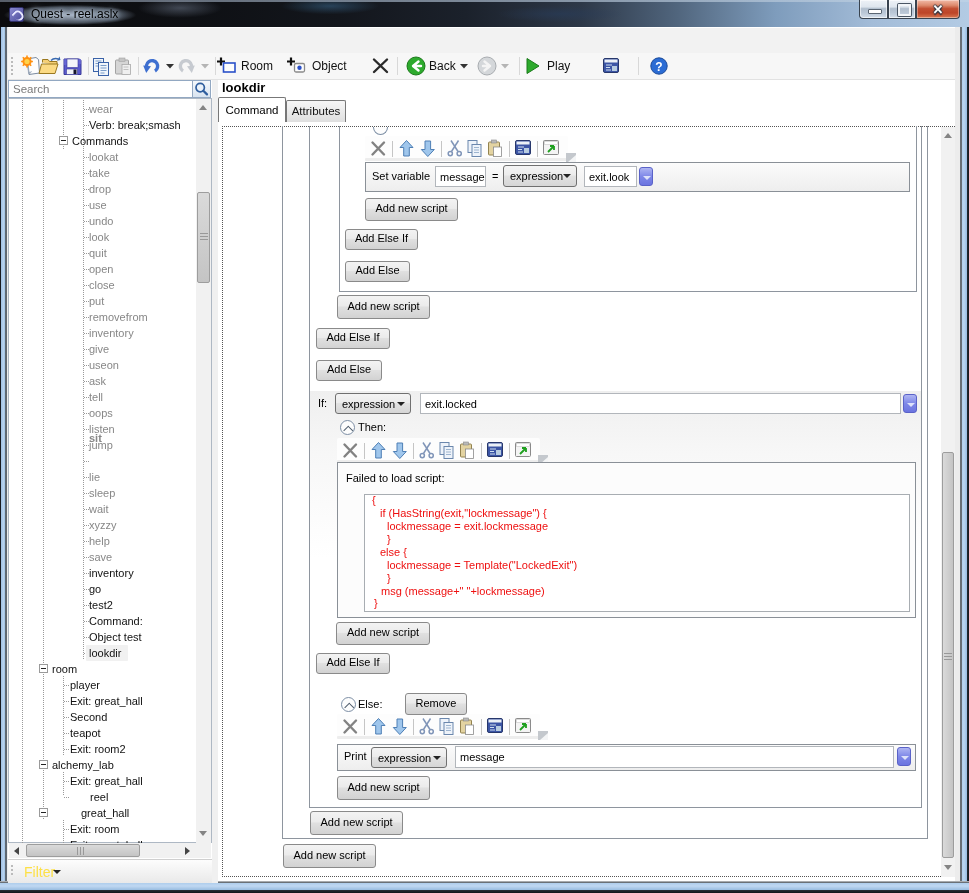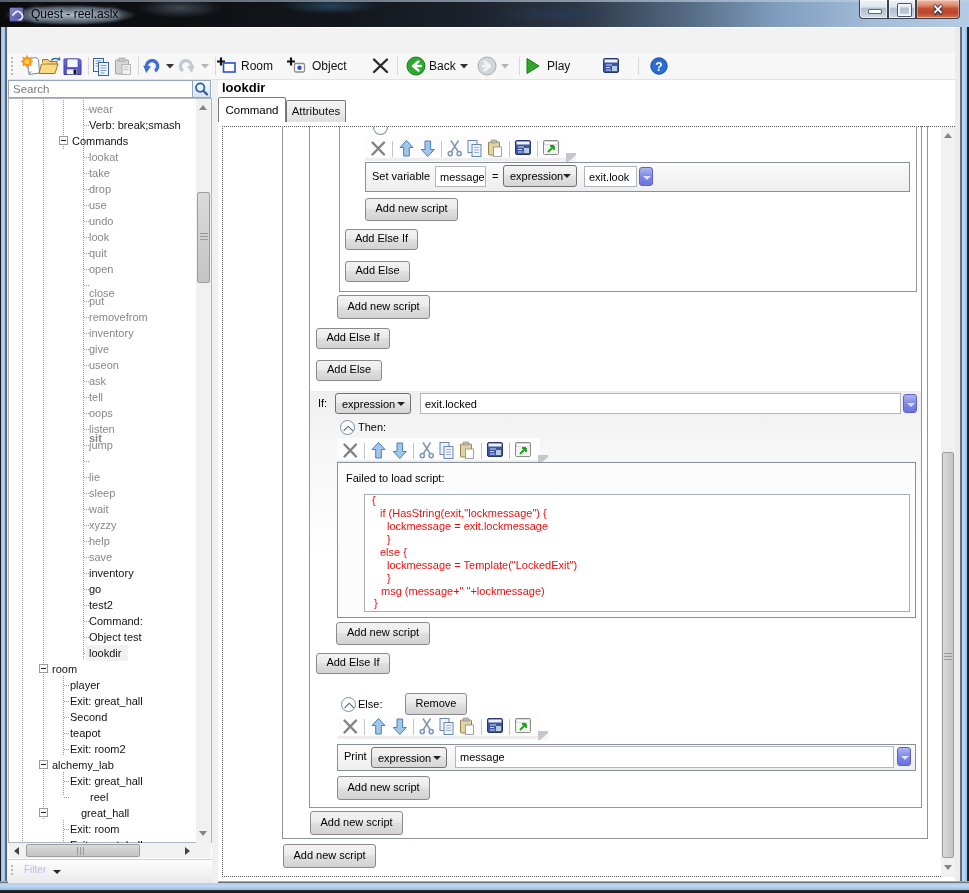--- a/index.html
+++ b/index.html
@@ -278,21 +278,21 @@
 <div class="trow b" style="left:72px;top:134px;">Commands</div>
 <div class="abs pmbox" style="left:59px;top:136px;"></div>
 <div class="trow g" style="left:89px;top:150px;">lookat</div>
 <div class="trow g" style="left:89px;top:166px;">take</div>
 <div class="trow g" style="left:89px;top:182px;">drop</div>
 <div class="trow g" style="left:89px;top:198px;">use</div>
 <div class="trow g" style="left:89px;top:214px;">undo</div>
 <div class="trow g" style="left:89px;top:230px;">look</div>
 <div class="trow g" style="left:89px;top:246px;">quit</div>
 <div class="trow g" style="left:89px;top:262px;">open</div>
-<div class="trow g" style="left:89px;top:278px;margin-top:8px;">close</div>
+<div class="trow g" style="left:89px;top:278px;">close</div>
 <div class="trow g" style="left:89px;top:294px;">put</div>
 <div class="trow g" style="left:89px;top:310px;">removefrom</div>
 <div class="trow g" style="left:89px;top:326px;">inventory</div>
 <div class="trow g" style="left:89px;top:342px;">give</div>
 <div class="trow g" style="left:89px;top:358px;">useon</div>
 <div class="trow g" style="left:89px;top:374px;">ask</div>
 <div class="trow g" style="left:89px;top:390px;">tell</div>
 <div class="trow g" style="left:89px;top:406px;">oops</div>
 <div class="trow g" style="left:89px;top:422px;">listen</div>
 <div class="trow g" style="left:89px;top:438px;">jump</div>
@@ -335,21 +335,21 @@
 <div class="abs" style="left:200px;top:233px;width:8px;height:8px;background:repeating-linear-gradient(180deg,#999 0 1px,transparent 1px 3px);"></div>
 
 <div class="abs sbtrack" style="left:9px;top:843px;width:202px;height:15px;"></div>
 <div class="abs sbarr" style="left:14px;top:847px;border-top:4px solid transparent;border-bottom:4px solid transparent;border-right:5px solid #444;"></div>
 <div class="abs sbarr" style="left:185px;top:847px;border-top:4px solid transparent;border-bottom:4px solid transparent;border-left:5px solid #444;"></div>
 <div class="abs sbthumbh" style="left:26px;top:844px;width:114px;height:13px;"></div>
 <div class="abs" style="left:77px;top:847px;width:8px;height:8px;background:repeating-linear-gradient(90deg,#999 0 1px,transparent 1px 3px);"></div>
 
 <div class="abs" style="left:8px;top:859px;width:204px;height:24px;background:linear-gradient(180deg,#fdfdfd,#e9e9e9);border-top:1px solid #cfcfcf;"></div>
 <div class="abs" style="left:11px;top:865px;width:2px;height:12px;background:repeating-linear-gradient(180deg,#bbb 0 2px,transparent 2px 4px);"></div>
-<div class="abs" style="left:24px;top:864px;font-size:10px;color:#c4b5fd;">Filter</div>
+<div class="abs" style="left:24px;top:864px;font-size:14px;color:#fde047;">Filter</div>
 <div class="abs" style="left:53px;top:870px;border-left:4px solid transparent;border-right:4px solid transparent;border-top:4px solid #222;"></div>
 
 <div class="abs" id="lookdirhdr">lookdir</div>
 <div class="abs" id="tabcmd">Command</div>
 <div class="abs" id="tabattr">Attributes</div>
 <div class="abs" id="content"></div>
 
 <div class="abs nbox" style="left:282px; top:126px; width:646px; height:713px;"></div>
 <div class="abs nbox" style="left:309px; top:126px; width:613px; height:682px;"></div>
 <div class="abs" style="left:310px; top:391px; width:611px; height:416px; background:linear-gradient(180deg,#efefef 0%,#f7f7f7 15%,#ffffff 40%);"></div>

